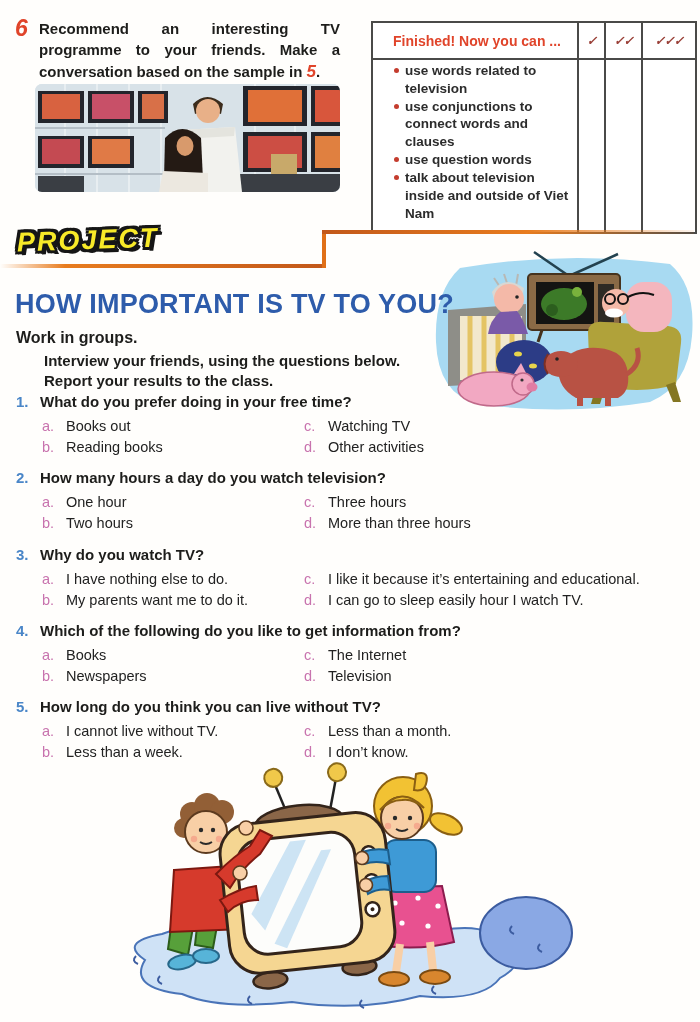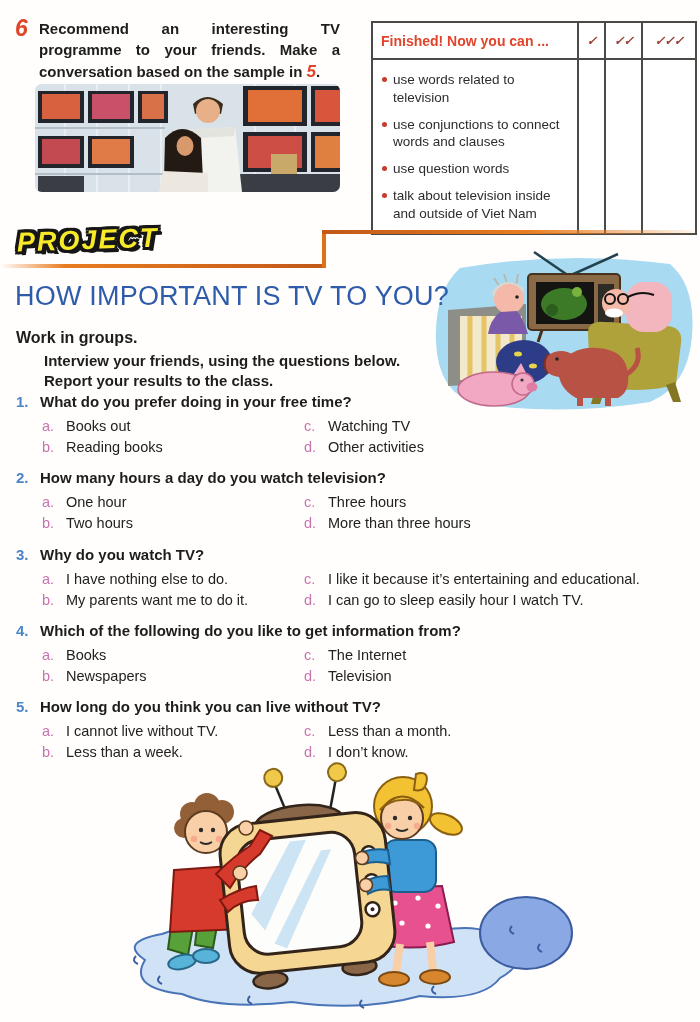--- a/index.html
+++ b/index.html
@@ -20,53 +20,53 @@
   
   .photo {
     position:absolute; left:35px; top:84px; width:305px; height:108px;
     border-radius:7px; overflow:hidden; background:#d8e2e8;
   }
   
   .checklist {
     position:absolute; left:371px; top:21px; width:322px; background:#fff;
     border:2px solid #4a4a48;
   }
-  .cl-row { display:grid; grid-template-columns:1fr 27px 37px 54px; }
+  .cl-row { display:grid; grid-template-columns:1fr 27px 37px 54px;padding-left:12px; }
   .cl-head { border-bottom:2px solid #4a4a48; }
   .cl-label { padding:10px 8px 9px 8px; color:#e0442a; font-weight:bold; font-size:14px; }
   .cl-mark {
     border-left:2px solid #4a4a48; display:flex; align-items:center; justify-content:center;
     color:#9a4038; font-size:12.5px; font-weight:bold; font-style:italic; letter-spacing:-1px;
   }
   .cl-body { min-height:136px; }
   .cl-items { padding:2px 6px 10px 9px; }
   .cl-item {
-    position:relative; padding-left:11px; margin-top:9px; font-size:13.5px;
-    line-height:1.32; color:#2c2c2c;
+    position:relative; padding-left:11px; font-size:13.5px;
+    line-height:1.32; color:#2c2c2c;font-weight:bold;
   }
   .cl-item::before {
     content:""; position:absolute; left:0; top:6px; width:5px; height:5px;
     border-radius:50%; background:#c43c2e;
   }
   
   .project-badge {
     position:absolute; left:17px; top:225px; font-size:27px; font-weight:bold;
     font-style:italic; color:#f8ea28; letter-spacing:2px; transform:rotate(-2deg);
     text-shadow:-3px -3px 0 #161616, 3px -3px 0 #161616, -3px 3px 0 #161616,
       3px 3px 0 #161616, -3px 0 0 #161616, 3px 0 0 #161616, 0 -3px 0 #161616,
       0 3px 0 #161616, 4px 4px 0 #161616;
   }
   .line-a { position:absolute; left:0; top:264px; width:326px; height:4px;
     background:linear-gradient(90deg, rgba(232,124,30,0) 0%, #e87c1e 20%, #c2581a 100%); }
   .line-v { position:absolute; left:322px; top:230px; width:4px; height:38px; background:#e07018; }
   .line-b { position:absolute; left:322px; top:230px; width:372px; height:4px;
     background:linear-gradient(90deg, #c2581a, #e87c1e 55%, rgba(232,124,30,0.08)); }
   
   .project-title {
-    position:absolute; left:15px; top:281px; font-size:27px; font-weight:normal;
+    position:absolute; left:15px; top:289px; font-size:27px; font-weight:bold;
     color:#2e5cab; letter-spacing:0.2px;
   }
   .instr1 { position:absolute; left:16px; top:329px; font-size:16px; font-weight:bold; }
   .instr23 { position:absolute; left:2px; top:351px; font-size:15px; font-weight:bold; line-height:1.32;margin-left:42px; }
   .cartoon-tv {
     position:absolute; left:430px; top:246px; width:268px; height:166px;
   }
   
   .questions { position:absolute; left:16px; top:393px; width:670px; }
   .question { margin-bottom:9px; }

